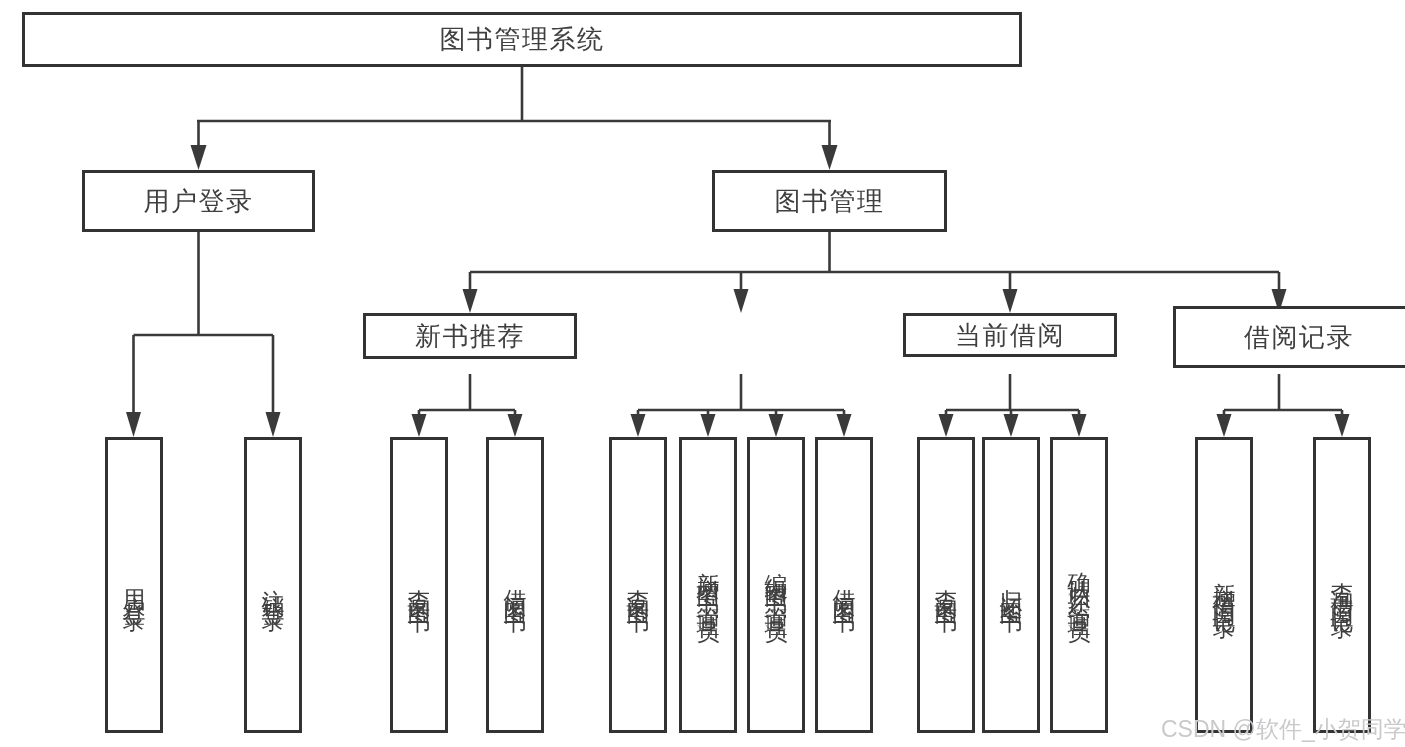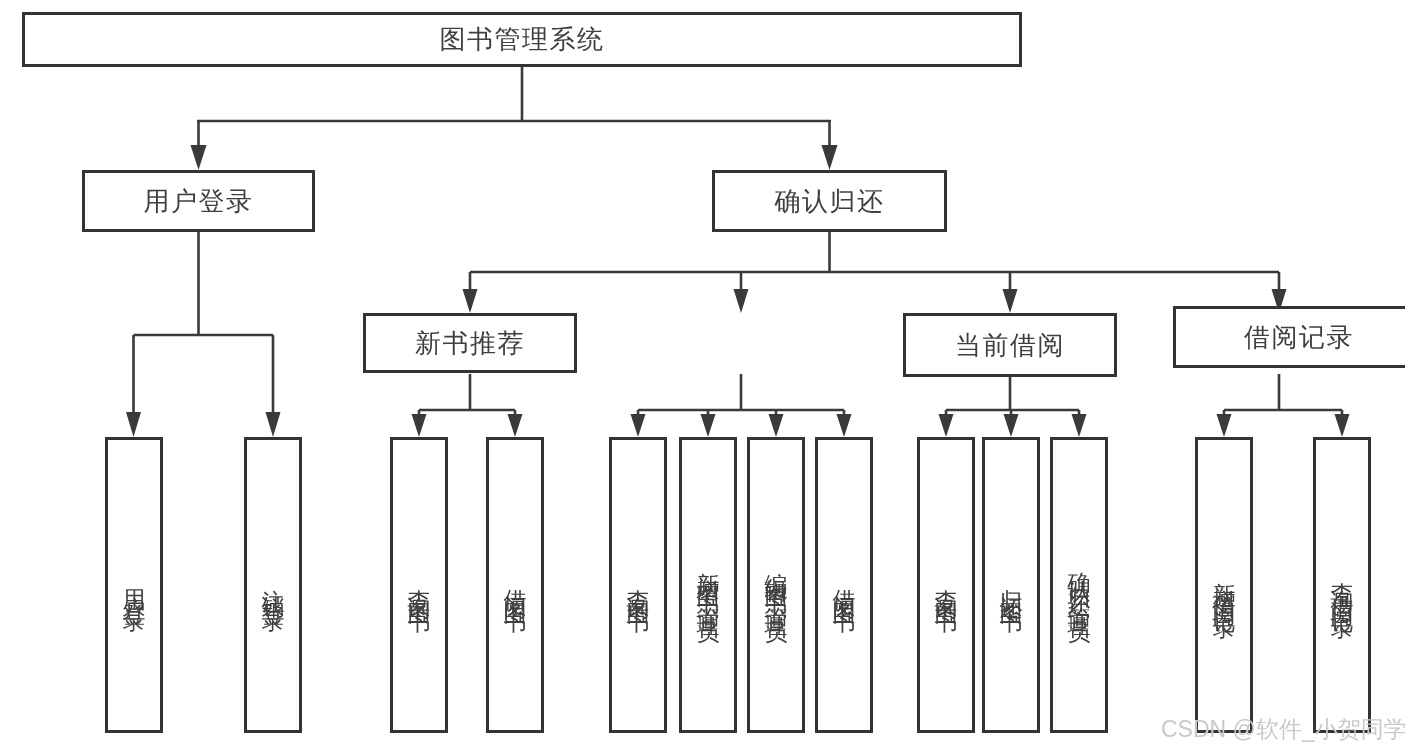--- a/index.html
+++ b/index.html
@@ -152,27 +152,27 @@
   </svg>
 
   <div class="hbox" style="left:22px; top:12px; width:1000px; height:55px;">
     <span>图书管理系统</span>
   </div>
 
   <div class="hbox" style="left:82px; top:170px; width:233px; height:62px;">
     <span>用户登录</span>
   </div>
   <div class="hbox" style="left:712px; top:170px; width:235px; height:62px;">
-    <span>确认归还</span>
-  </div>
-
-  <div class="hbox" style="left:363px; top:313px; width:214px; height:60px;">
+    <span>图书管理</span>
+  </div>
+
+  <div class="hbox" style="left:363px; top:313px; width:214px; height:46px;">
     <span>新书推荐</span>
   </div>
-  <div class="hbox" style="left:903px; top:313px; width:214px; height:64px;">
+  <div class="hbox" style="left:903px; top:313px; width:214px; height:44px;">
     <span>当前借阅</span>
   </div>
   <div class="hbox" style="left:1173px; top:298px; width:252px; height:62px;margin-top:8px;">
     <span>借阅记录</span>
   </div>
 
   <div class="vbox" style="left:105px;">
     <span class="vlabel">用户登录</span>
   </div>
   <div class="vbox" style="left:244px;">

